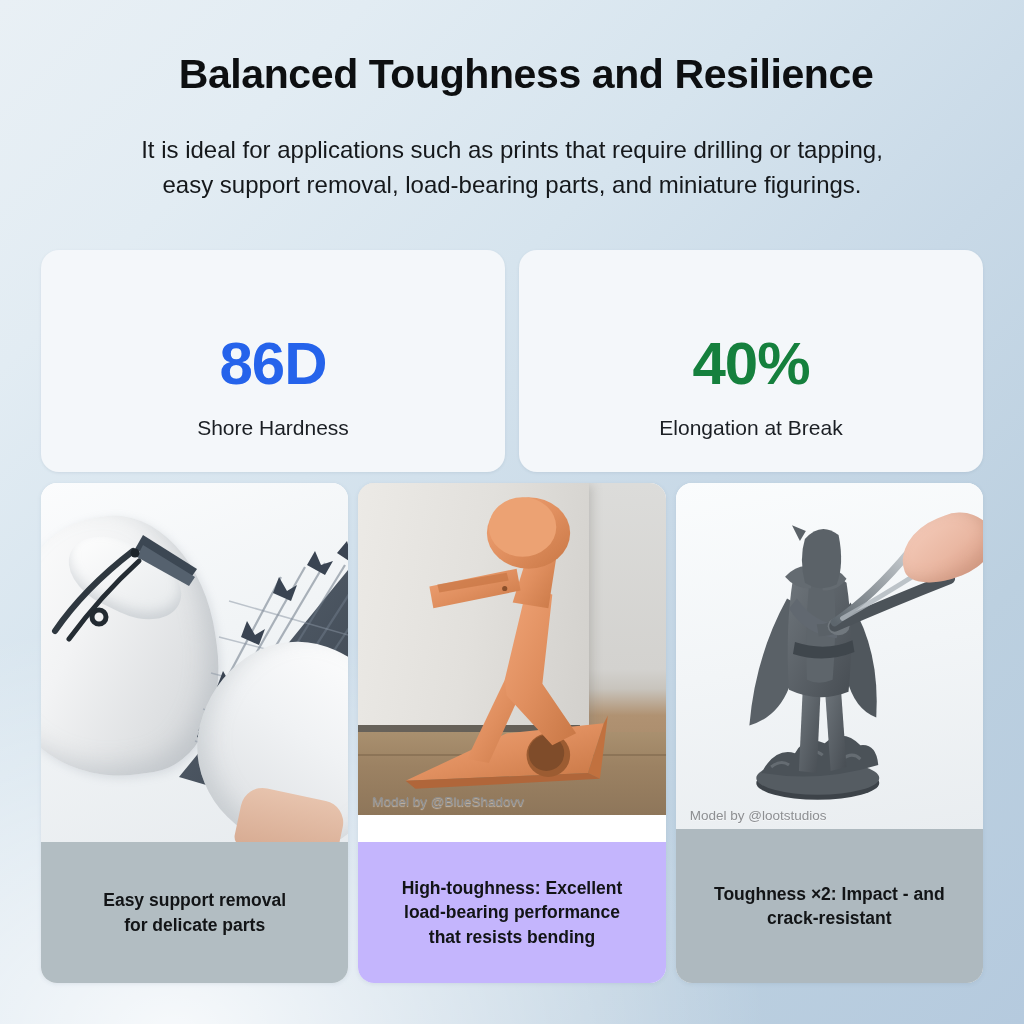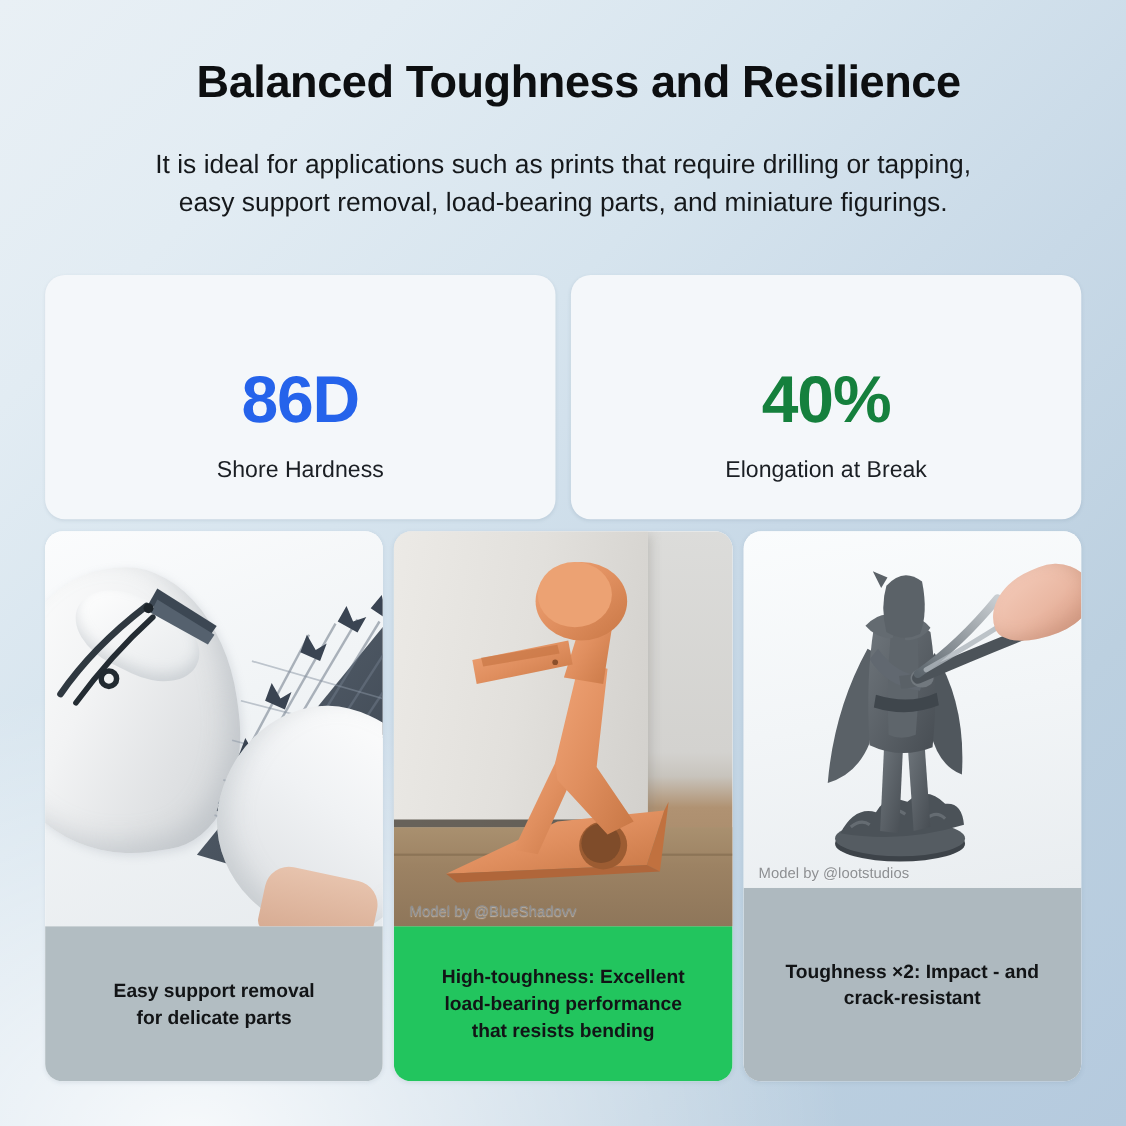--- a/index.html
+++ b/index.html
@@ -75,22 +75,22 @@
   }
   .caption {
     flex:0 0 auto;
     background:#b0bbc1;
     display:flex; align-items:center; justify-content:center;
     text-align:center;
     padding:10px 12px;
   }
   .caption-text { font-size:17.5px; font-weight:bold; color:#121416; line-height:1.38; }
   .panel.p1 .caption { height:141px; background:#b2bdc2; }
-  .panel.p2 .caption { height:141px; background:#22c55e; }
-  .panel.p3 .caption { height:176px; background:#aeb9bf; }
+  .panel.p2 .caption { height:141px; background:#c4b5fd;margin-top:27px; }
+  .panel.p3 .caption { height:154px; background:#aeb9bf; }
 
   
   .ph1 { background:linear-gradient(160deg,#fbfcfd 0%,#f1f4f6 45%,#e7ebee 100%); }
   .ph1 .glove-l{
     position:absolute; left:-40px; top:34px; width:215px; height:260px;
     background:linear-gradient(125deg,#ffffff 0%,#f2f3f4 40%,#dfe1e3 72%,#cfd2d5 100%);
     border-radius:54% 44% 38% 56%/60% 52% 46% 42%;
     box-shadow:inset -10px -12px 22px rgba(160,168,176,.38), 2px 3px 8px rgba(150,160,170,.25);
     transform:rotate(-8deg);
   }

